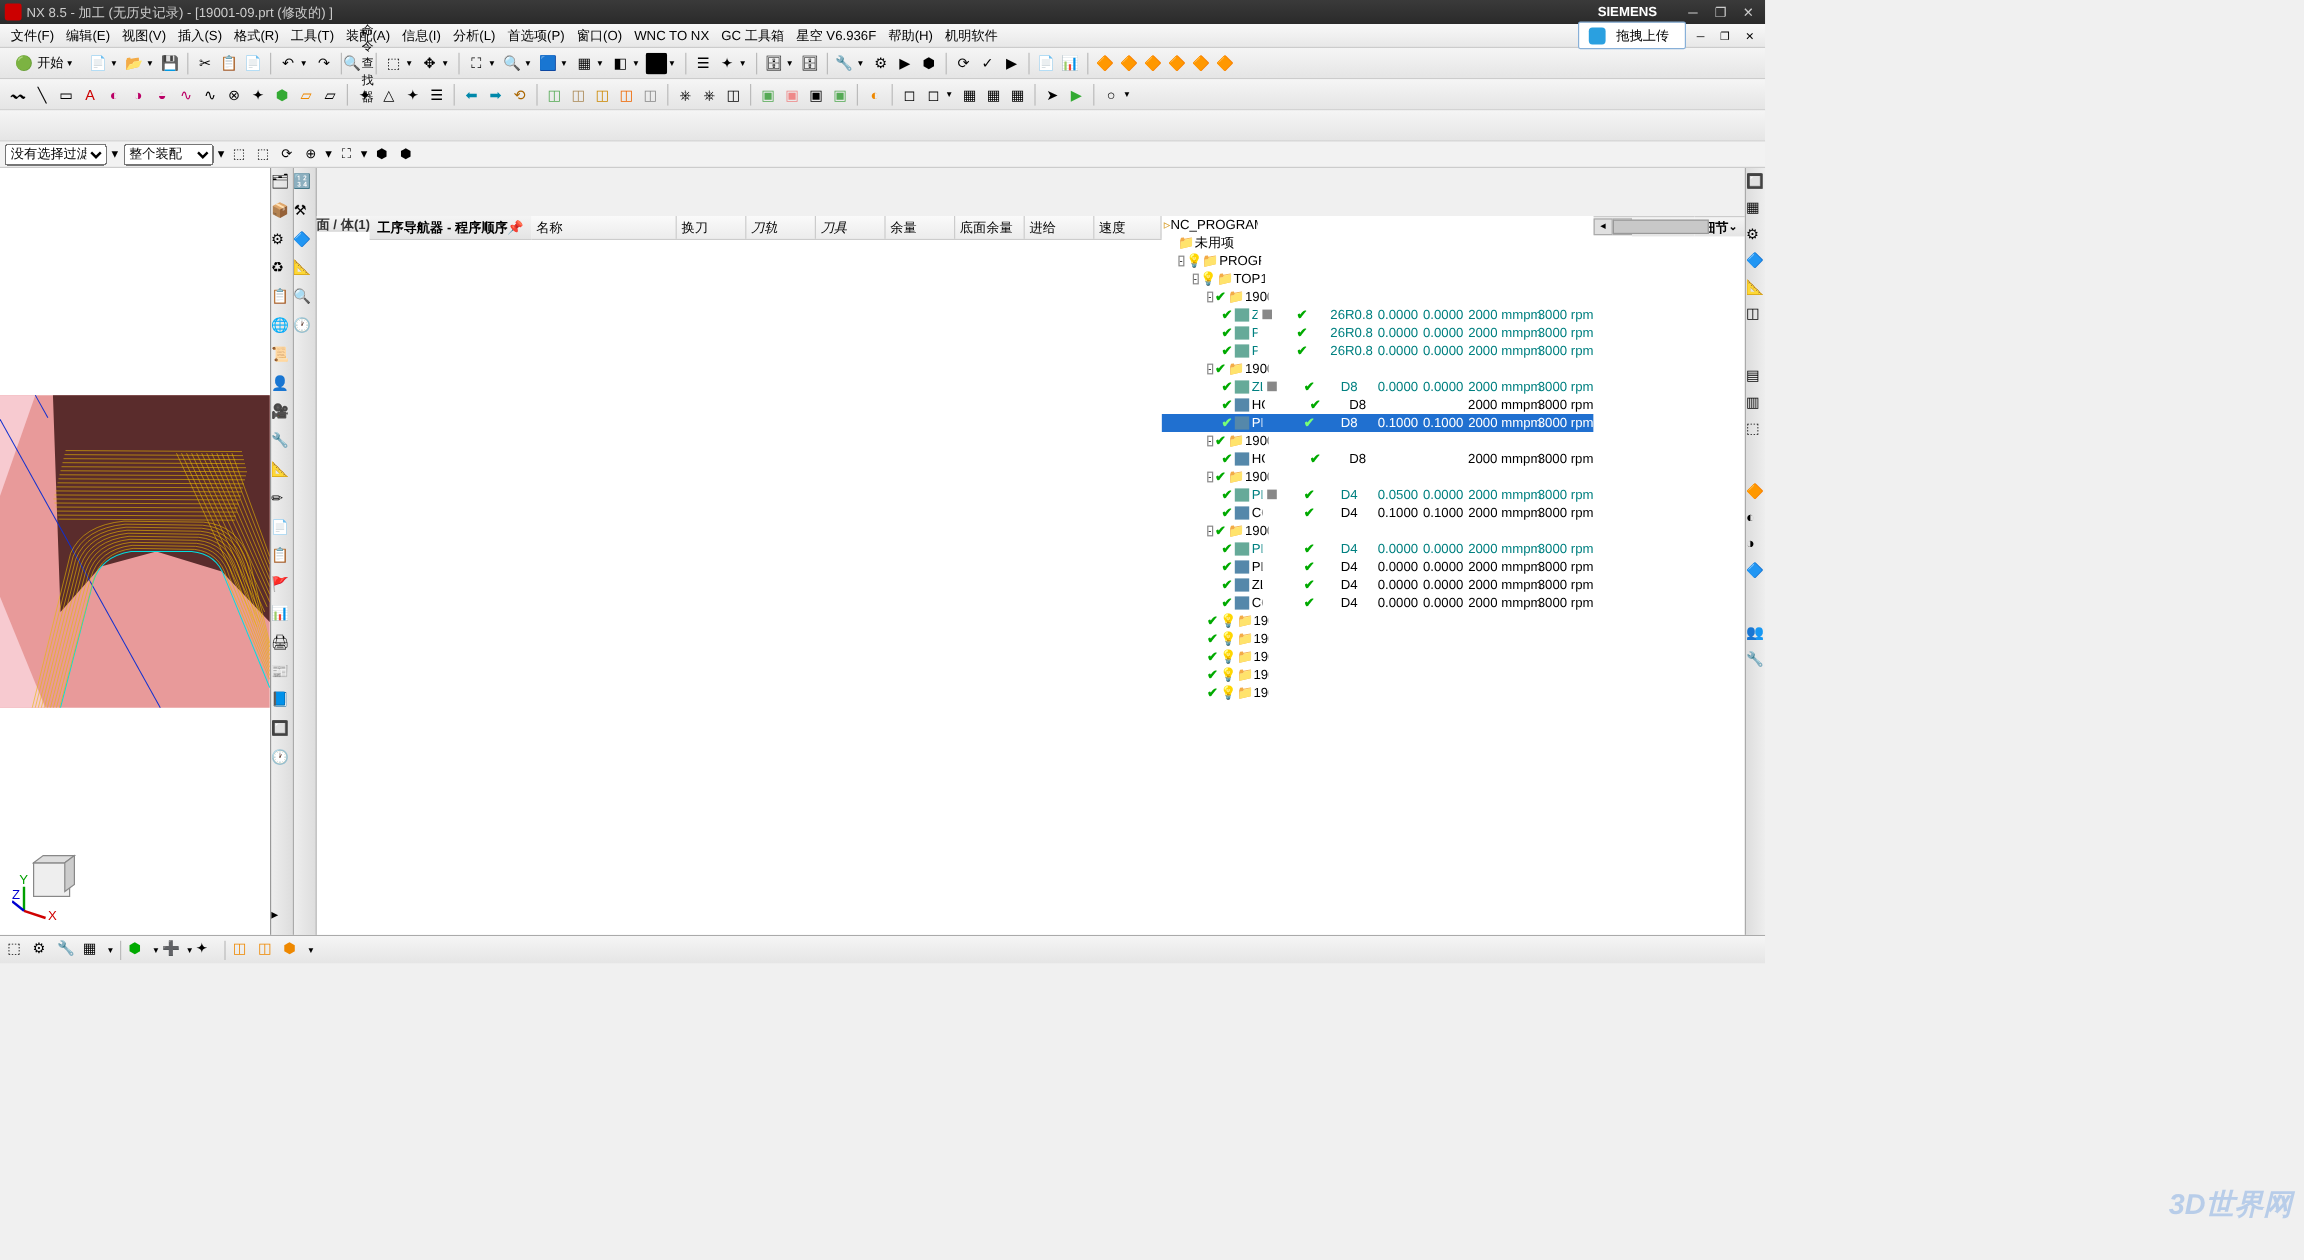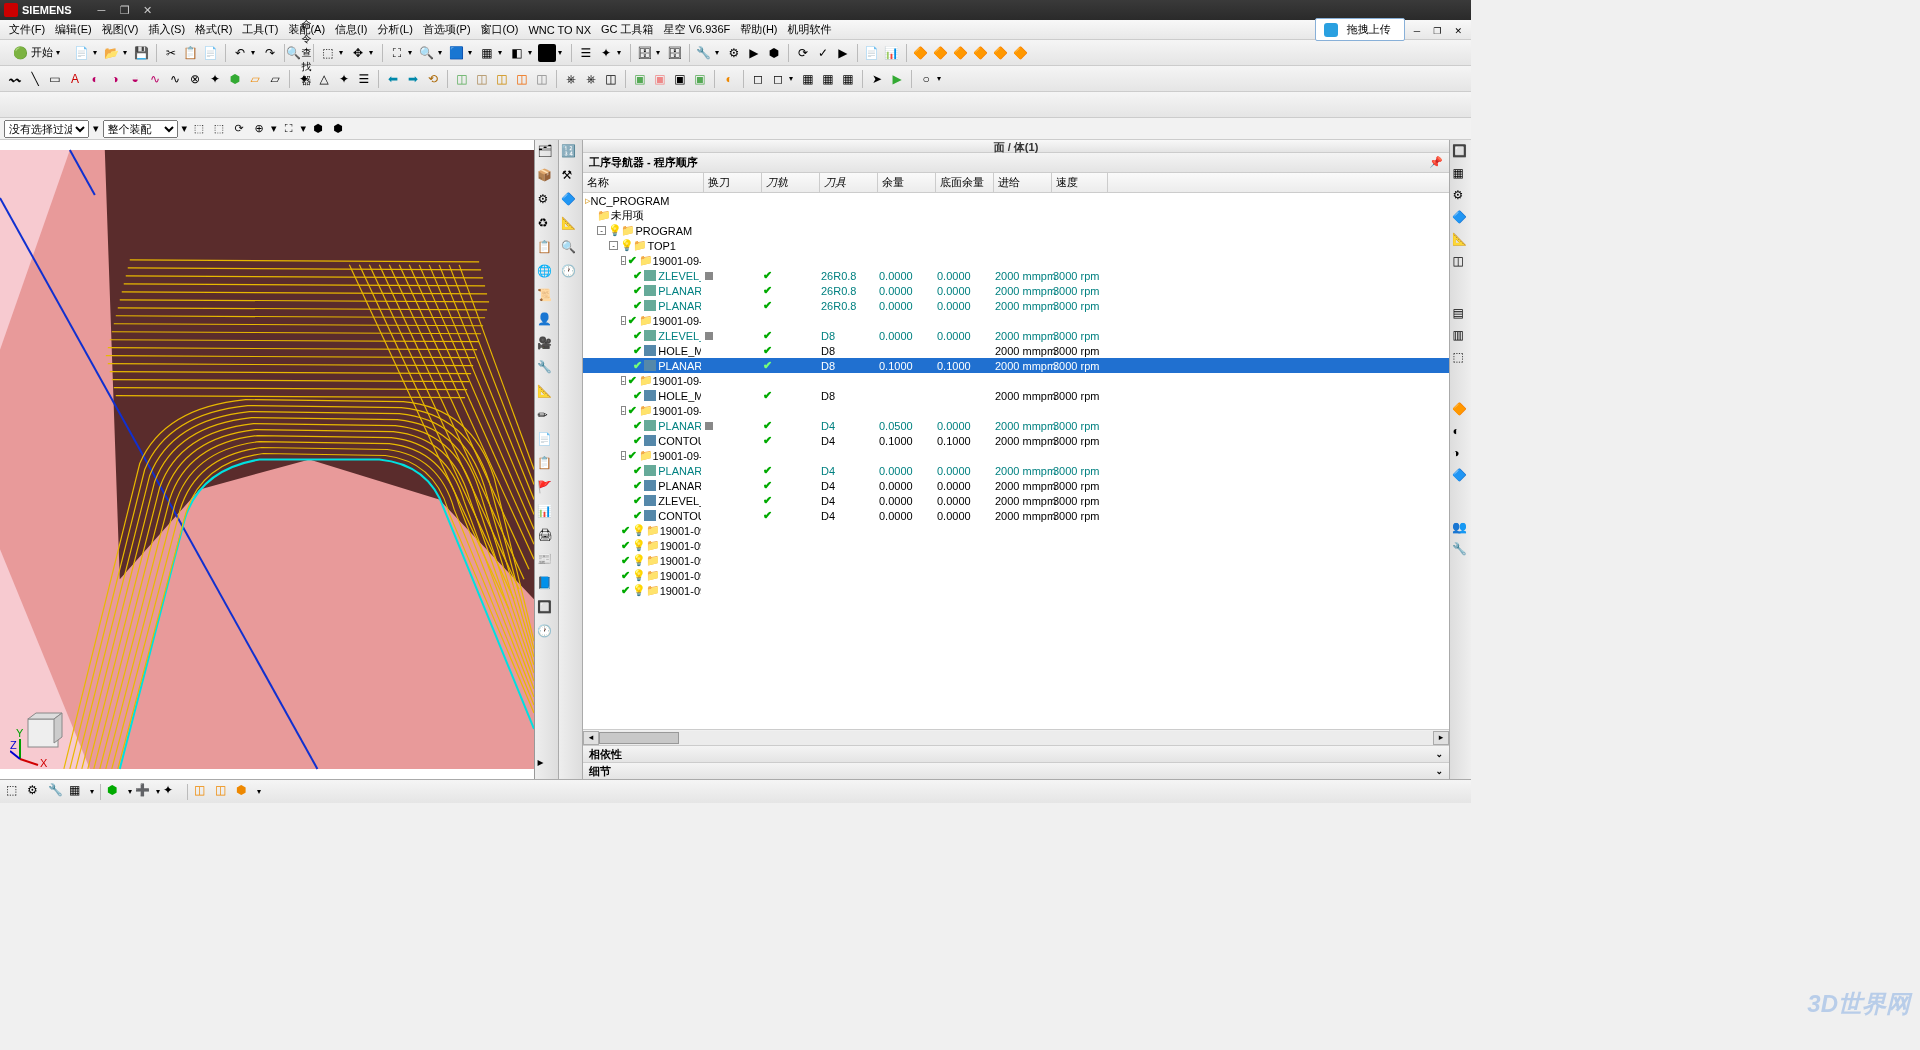--- a/index.html
+++ b/index.html
@@ -32,21 +32,21 @@
   
   .viewport { width: 535px; position: relative; background: #fff; overflow: hidden; border-right: 1px solid #999; }
   .vp-svg { width: 100%; height: 100%; display: block; }
   
   .gutter-left { width: 24px; background: linear-gradient(to right,#eee,#ddd); border-right: 1px solid #aaa; display: flex; flex-direction: column; padding-top: 4px; gap: 6px; align-items: center; }
   .gutter-left .ico { width: 18px; height: 18px; font-size: 12px; cursor: pointer; }
   
   .gutter-right { width: 24px; background: linear-gradient(to right,#eee,#ddd); border-right: 1px solid #aaa; display: flex; flex-direction: column; padding-top: 4px; gap: 6px; align-items: center; }
   .gutter-right .ico { width: 18px; height: 18px; cursor: pointer; font-size: 12px;}
   
-  .nav-panel { flex: 1; display: flex; flex-direction: column; background: #fff; }
+  .nav-panel { flex: 1; display: flex; background: #fff; margin-top: 40px; }
   .nav-tabbar { height: 13px; background: linear-gradient(#f8f8f8,#e4e4e4); border-bottom: 1px solid #ccc; text-align: center; font-size: 10px; color: #333; font-weight: bold;}
   .nav-header { height: 20px; background: linear-gradient(#f4f4f4,#e4e4e4); border-bottom: 1px solid #ccc; padding: 2px 6px; font-weight: bold; display: flex; align-items: center; justify-content: flex-end; }
   .nav-pin { margin-left: auto; cursor: pointer; }
   .nav-columns { display: flex; height: 20px; background: linear-gradient(#fafafa,#ececec); border-bottom: 1px solid #ccc; }
   .nav-columns div { border-right: 1px solid #ccc; padding: 2px 4px; overflow: hidden; white-space: nowrap; }
   .col-name { width: 121px; } .col-tc { width: 58px; } .col-path { width: 58px; font-style: italic; } .col-tool { width: 58px; font-style: italic; } .col-stock { width: 58px; } .col-floor { width: 58px; } .col-feed { width: 58px; } .col-speed { width: 56px; }
   
   .tree-body { flex: 1; overflow: auto; font-size: 11px; position: relative; }
   .tree-row { display: flex; height: 15px; align-items: center; white-space: nowrap; }
   .tree-row.sel { background: #2070d0; color: #fff; }
@@ -81,20 +81,21 @@
   .watermark { position: absolute; right: 10px; bottom: 30px; font-size: 24px; font-weight: bold; color: rgba(80,140,220,0.35); font-style: italic; pointer-events: none; }
   
   .axis-gizmo { position: absolute; left: 10px; bottom: 10px; width: 60px; height: 60px; }
   .cube-sketch { position:absolute; left: 20px; top: 10px; width: 30px; height: 28px;}
 </style>
 </head>
 <body>
 
 <div class="titlebar">
   <div class="app-icon"></div>
+  <div class="title">NX 8.5 - 加工  (无历史记录)  - [19001-09.prt  (修改的)  ]</div>
   <div class="brand">SIEMENS</div>
   <div class="win-controls">
     <span>─</span>
     <span>❐</span>
     <span>✕</span>
   </div>
 </div>
 
 <div class="menubar">
   <span>文件(F)</span>

